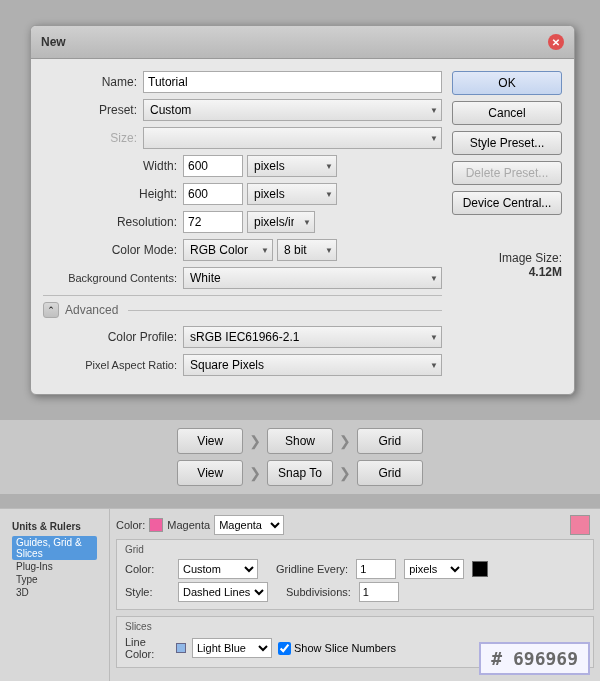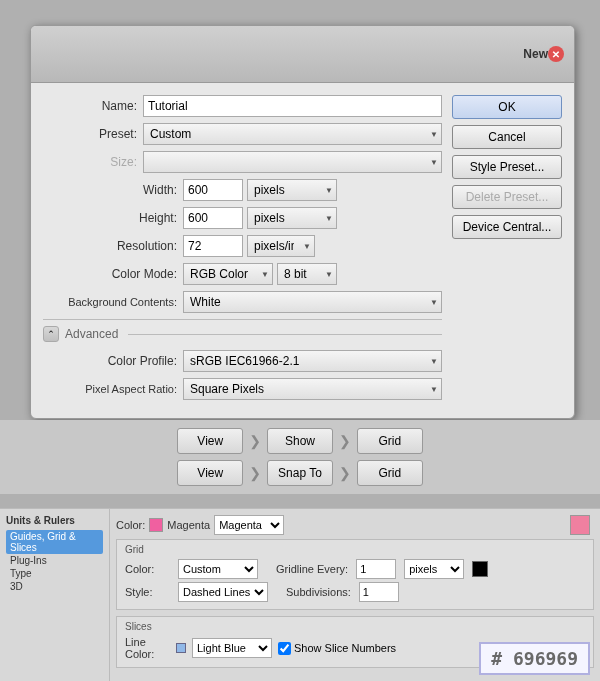--- a/index.html
+++ b/index.html
@@ -20,24 +20,24 @@
       left: 30px;
       width: 545px;
       background: #e8e8e8;
       border: 1px solid #999;
       border-radius: 6px;
       box-shadow: 2px 2px 8px rgba(0,0,0,0.4);
     }
     .dialog-titlebar {
       background: linear-gradient(to bottom, #d0d0d0, #b8b8b8);
       border-radius: 5px 5px 0 0;
-      padding: 20px 10px;
-      display: flex;
-      align-items: center;
-      justify-content: flex-end;
+      padding: 8px 10px;
+      display: flex;
+      align-items: center;
+      justify-content: space-between;
       border-bottom: 1px solid #999;
     }
     .dialog-title {
       font-size: 12px;
       font-weight: bold;
       color: #333;
     }
     .close-btn {
       width: 16px;
       height: 16px;
@@ -248,21 +248,21 @@
       left: 0;
       width: 600px;
       height: 173px;
       background: #d8d8d8;
       border-top: 1px solid #bbb;
       display: flex;
     }
 
     .left-sidebar {
       width: 110px;
-      padding: 6px;
+      padding: 12px;
       border-right: 1px solid #bbb;
       font-size: 10px;
     }
     .sidebar-section-title {
       font-size: 10px;
       color: #333;
       font-weight: bold;
       margin-bottom: 4px;
     }
     .sidebar-item {
@@ -511,20 +511,24 @@
       </div>
 
     </div>
 
     <div class="btn-area">
       <div class="btn btn-primary">OK</div>
       <div class="btn">Cancel</div>
       <div class="btn">Style Preset...</div>
       <div class="btn btn-disabled">Delete Preset...</div>
       <div class="btn">Device Central...</div>
+      <div style="margin-top:10px">
+        <div class="image-size-label">Image Size:</div>
+        <div class="image-size-value">4.12M</div>
+      </div>
     </div>
   </div>
 </div>
 
 <div class="toolbar-area">
   <div class="toolbar-row">
     <div class="toolbar-btn">View</div>
     <span class="chevron-icon">❯</span>
     <div class="toolbar-btn">Show</div>
     <span class="chevron-icon">❯</span>

